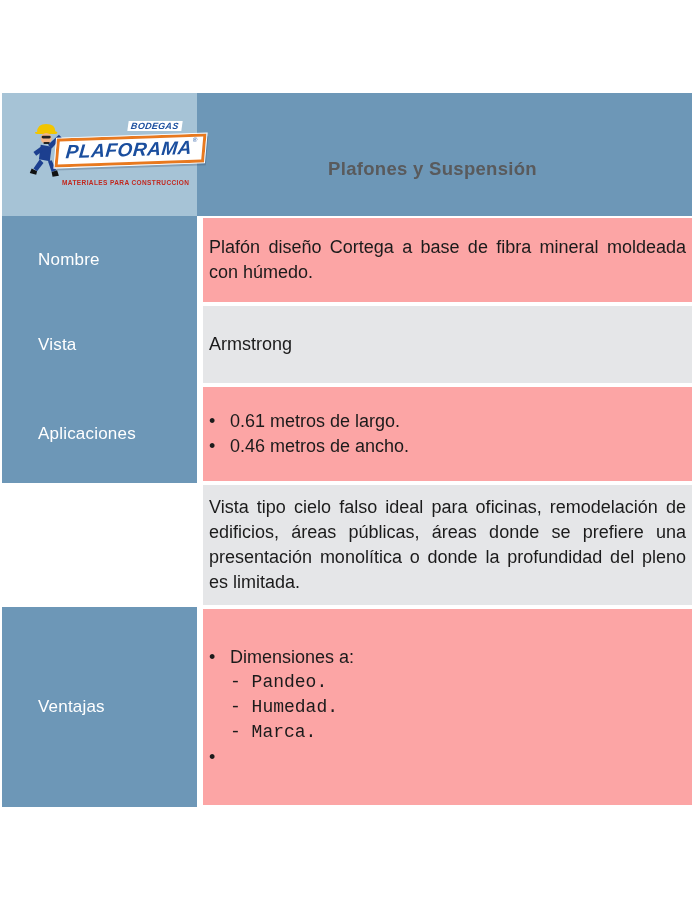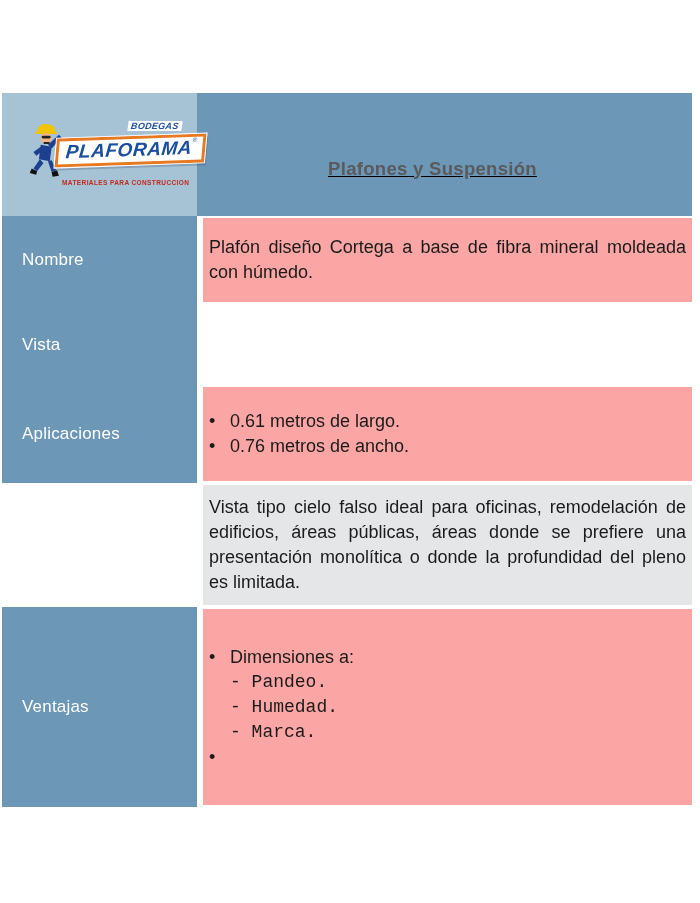--- a/index.html
+++ b/index.html
@@ -18,29 +18,29 @@
   .logo-cell {
     grid-column:1; grid-row:1;
     background:var(--logo-cell-blue, #a6c3d6);
     position:relative;
   }
   .label-cell {
     grid-column:1;
     background:var(--panel-blue, #6d97b7);
     color:var(--label-text, #ffffff);
     display:flex; align-items:center;
-    padding-left:20px;
+    padding-left:36px;
     font-size:17px; letter-spacing:0.2px;
   }
   
   .header-cell {
     grid-column:2; grid-row:1;
     background:var(--panel-blue, #6d97b7);
     display:flex; align-items:center; justify-content:center;
-    padding-top:28px; padding-right:24px;text-decoration:underline;
+    padding-top:28px; padding-right:24px;
   }
   .header-cell span {
     color:var(--header-text, #595a5c);
     font-size:18.5px; font-weight:bold; letter-spacing:0.3px;
   }
   
   .content-cell {
     grid-column:2;
     margin:2px 0 2px 6px;
     padding:4px 6px;
@@ -128,30 +128,35 @@
   <div class="label-cell r6">
       <span>Ventajas</span>
     </div>
 
   <div class="content-cell r2">
     <div>
         <p class="just">Plafón diseño Cortega a base de fibra mineral moldeada con húmedo.</p>
       </div>
   </div>
 
+  <div class="content-cell shaded r3">
+    <div>
+        <p>Armstrong</p>
+      </div>
+  </div>
 
   <div class="content-cell r4">
     <div>
       <div class="li">
           <span class="mark">•</span>
           <span>0.61 metros de largo.</span>
         </div>
       <div class="li">
           <span class="mark">•</span>
-          <span>0.76 metros de ancho.</span>
+          <span>0.46 metros de ancho.</span>
         </div>
     </div>
   </div>
 
   <div class="content-cell shaded r5">
     <div>
         <p class="just">Vista tipo cielo falso ideal para oficinas, remodelación de edificios, áreas públicas, áreas donde se prefiere una presentación monolítica o donde la profundidad del pleno es limitada.</p>
       </div>
   </div>
 

